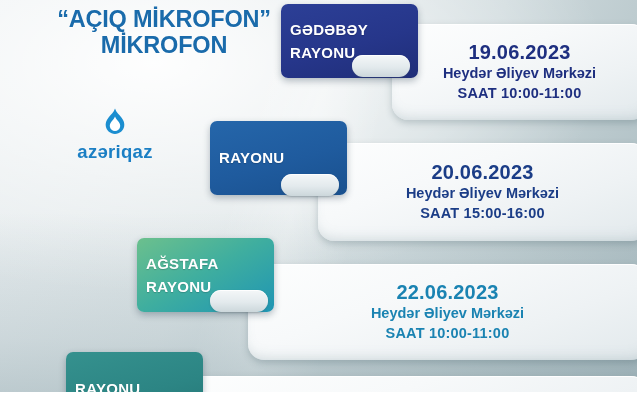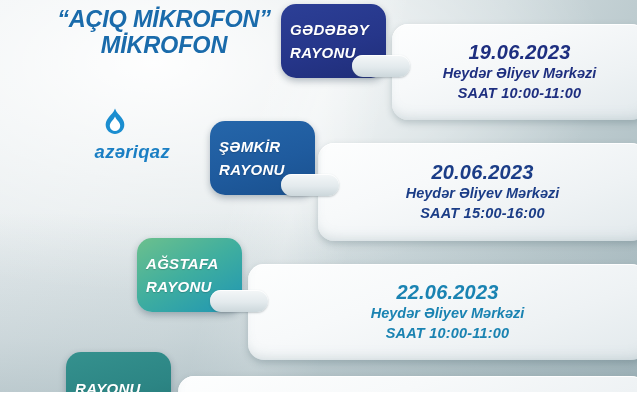--- a/index.html
+++ b/index.html
@@ -10,21 +10,20 @@
   }
 
   #poster{
     position:relative;
     width:637px;
     height:392px;
     overflow:hidden;
     background:
       radial-gradient(115% 95% at 24% 16%, rgba(255,255,255,.95) 0%, rgba(255,255,255,.55) 28%, rgba(255,255,255,0) 62%),
       linear-gradient(118deg,#e9eef0 0%,#e4eaec 22%,#dfe6e8 40%,#cfdadd 60%,#b9c8cc 80%,#a5b7bd 100%);
-    font-style: italic;
   }
   
   #poster:before{
     content:"";position:absolute;inset:0;
     background:linear-gradient(104deg,rgba(255,255,255,0) 38%,rgba(255,255,255,.35) 47%,rgba(255,255,255,0) 56%);
     pointer-events:none;
   }
   #poster:after{
     content:"";position:absolute;left:0;right:0;bottom:0;height:46%;
     background:linear-gradient(180deg,rgba(150,172,179,0) 0%,rgba(150,172,179,.30) 70%,rgba(143,166,173,.46) 100%);
@@ -42,21 +41,21 @@
     text-align:center;
     z-index:6;
     text-shadow:0 1px 0 rgba(255,255,255,.6);
   }
   .headline .l1{display:block;}
   .headline .l2{display:block;}
 
   
   .logo{
     position:absolute;left:60px;top:108px;width:110px;
-    text-align:right;z-index:6;
+    text-align:center;z-index:6;
   }
   .logo .flame{display:block;margin:0 auto 3px;height:30px;width:26px;}
   .logo .wordmark{
     display:block;
     color:#1b7fc4;
     font-size:18.5px;
     font-weight:bold;
     letter-spacing:.3px;
   }
 
@@ -98,24 +97,25 @@
 
   
   .r1 .card{left:392px;right:-10px;top:22px;height:96px;}
   .r2 .card{left:318px;right:-10px;top:30px;height:98px;}
   .r3 .card{left:248px;right:-10px;top:32px;height:96px;}
   .r4 .card{left:178px;right:-10px;top:28px;height:96px;}
 
   
   .tag{
     position:absolute;
-    border-radius:15px;
+    border-radius:7px;
     color:#fff;
     z-index:4;
     box-shadow:0 3px 7px rgba(40,60,80,.33);
+    padding-left:32px;
   }
   .tag .tg{
     position:absolute;left:0;right:0;top:50%;
     transform:translateY(-50%);
     padding:0 9px;
     box-sizing:border-box;
     text-align:left;
   }
   .tag .n1,.tag .n2{
     display:block;font-weight:bold;font-size:15px;line-height:1.5;letter-spacing:.3px;
@@ -189,21 +189,20 @@
     <div class="card c2">
       <div class="txt">
         <span class="date">20.06.2023</span>
         <span class="venue">Heydər Əliyev Mərkəzi</span>
         <span class="time">SAAT 15:00-16:00</span>
       </div>
     </div>
     <div class="link"></div>
     <div class="tag semkir">
       <div class="tg">
-        <span class="n1">ŞƏMKİR</span>
         <span class="n2">RAYONU</span>
       </div>
     </div>
   </div>
 
   <div class="row r3">
     <div class="card c3">
       <div class="txt">
         <span class="date">22.06.2023</span>
         <span class="venue">Heydər Əliyev Mərkəzi</span>

